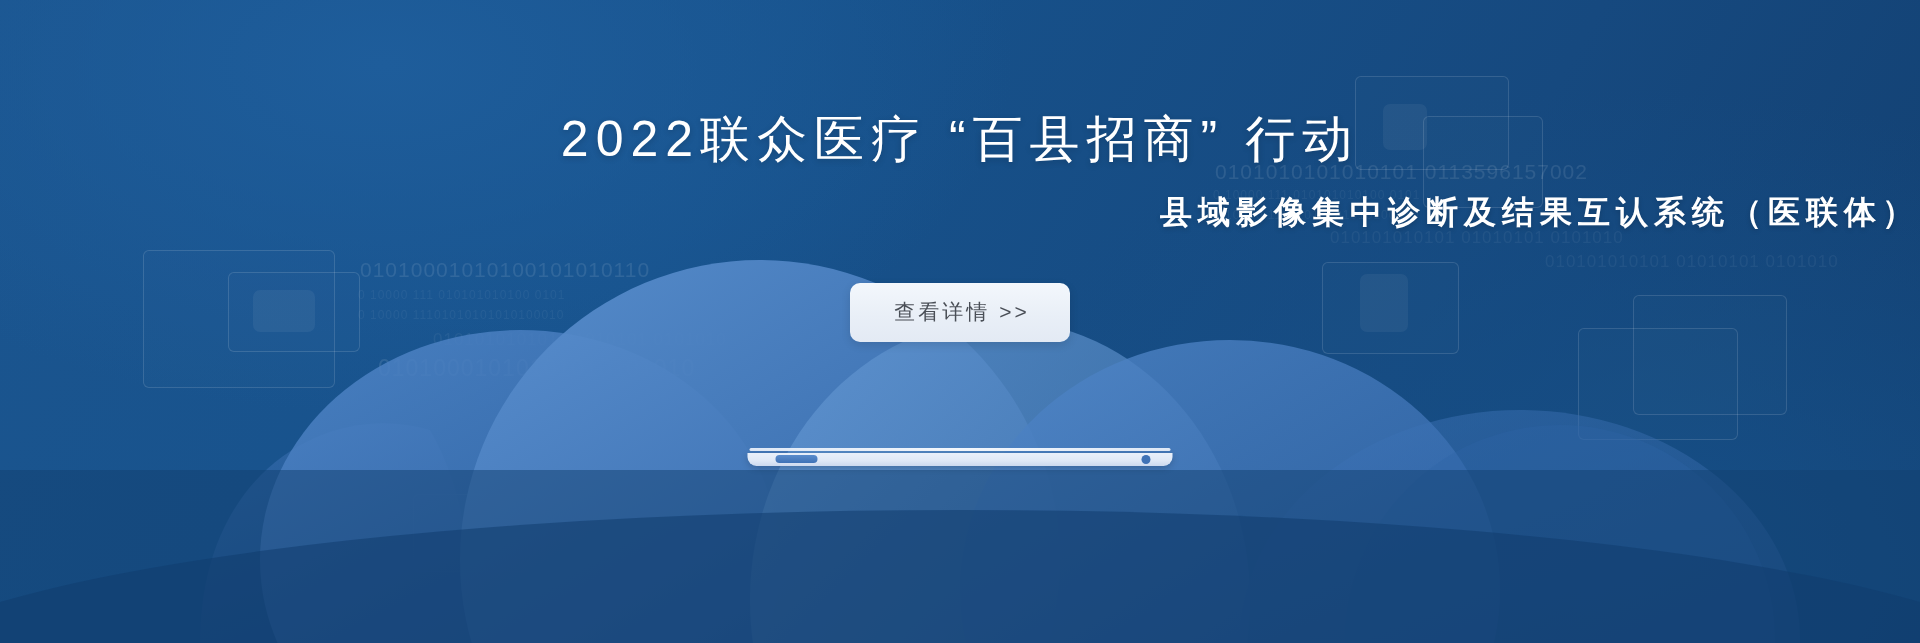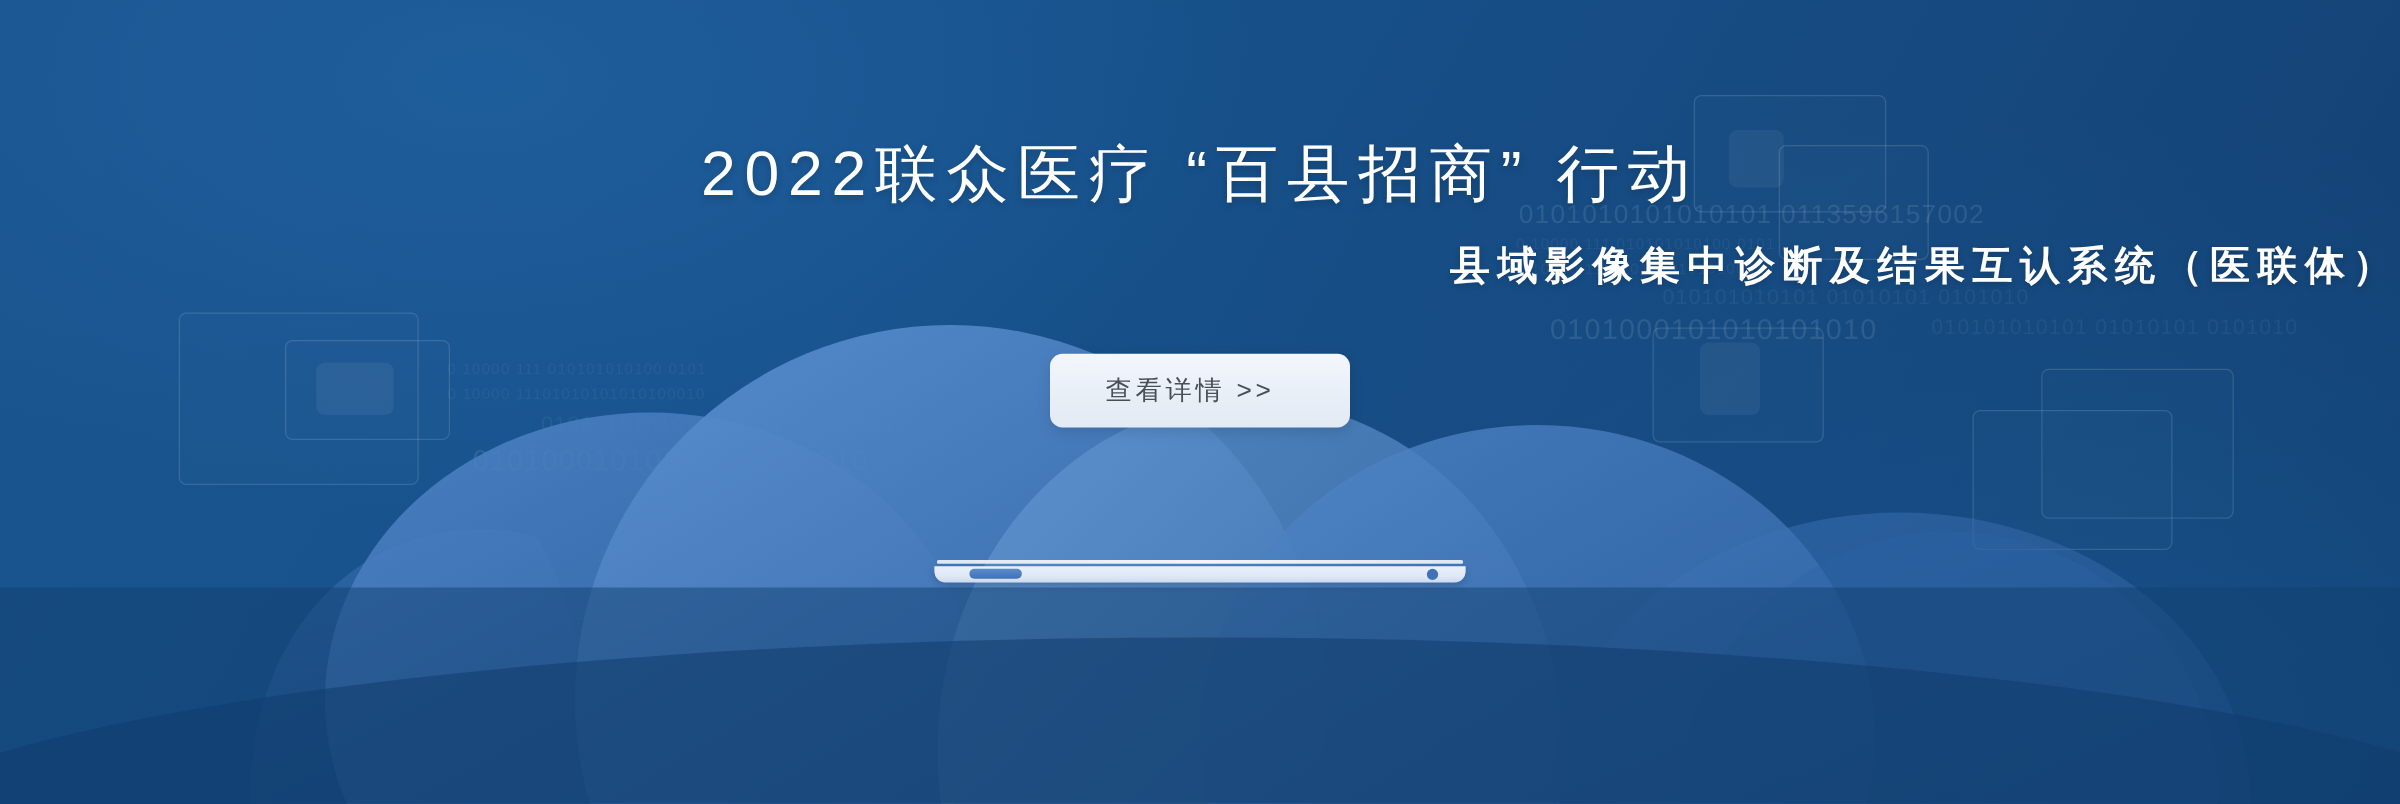--- a/index.html
+++ b/index.html
@@ -82,21 +82,21 @@
     line-height: 1.2;
     text-shadow: 0 2px 5px rgba(0,0,0,0.18);
     white-space: nowrap;
     text-align: right;
   }
 
   .cta-wrap { margin-top: 52px; }
 
   .cta {
     display: inline-block;
-    padding: 15px 60px 16px 44px;
+    padding: 15px 40px 16px 44px;
     border: none;
     border-radius: 10px;
     background: linear-gradient(180deg, #f3f7fc 0%, #e9eff7 55%, #e3eaf4 100%);
     color: #4a4f57;
     font-family: "Liberation Sans", "DejaVu Sans", sans-serif;
     font-size: 21px;
     letter-spacing: 3px;
     cursor: pointer;
     box-shadow: 0 3px 10px rgba(0,0,0,0.12);
     white-space: nowrap;
@@ -155,30 +155,30 @@
 
     <div class="rect-out" style="left:1355px; top:76px; width:152px; height:92px;"></div>
     <div class="rect-fill" style="left:1383px; top:104px; width:44px; height:46px;"></div>
     <div class="rect-out" style="left:1423px; top:116px; width:118px; height:90px;"></div>
     <div class="rect-out" style="left:1322px; top:262px; width:135px; height:90px;"></div>
     <div class="rect-fill" style="left:1360px; top:274px; width:48px; height:58px;"></div>
 
     <div class="rect-out" style="left:1633px; top:295px; width:152px; height:118px;"></div>
     <div class="rect-out" style="left:1578px; top:328px; width:158px; height:110px;"></div>
 
+    <span class="bin" style="left:360px; top:258px; font-size:21px;">01010001010100101010110</span>
     <span class="bin dim" style="left:358px; top:288px; font-size:12px;">0 10000 111   010101010100   0101</span>
     <span class="bin dim" style="left:358px; top:308px; font-size:12px;">0 10000 11101010101010100010</span>
     <span class="bin dim" style="left:433px; top:330px; font-size:17px;">010101010101 01010101 0101010</span>
     <span class="bin" style="left:378px; top:355px; font-size:23px;">01010001010101010101010</span>
 
     <span class="bin" style="left:1215px; top:160px; font-size:21px;">0101010101010101 0113596157002</span>
     <span class="bin dim" style="left:1213px; top:188px; font-size:12px;">0 10000 111   010101010100   0101</span>
     <span class="bin dim" style="left:1213px; top:208px; font-size:12px;">0 10000 11101010101010100010</span>
     <span class="bin dim" style="left:1330px; top:228px; font-size:17px;">010101010101 01010101 0101010</span>
-    <span class="bin" style="left:1240px; top:250px; font-size:23px;">0101000101010101010</span>
     <span class="bin dim" style="left:1545px; top:252px; font-size:17px;">010101010101 01010101 0101010</span>
   </div>
 
   <div class="cloudwrap">
     <svg viewBox="0 0 1920 643" preserveAspectRatio="none" xmlns="http://www.w3.org/2000/svg">
       <defs>
         <linearGradient id="cl1" x1="0" y1="0" x2="0.6" y2="1">
           <stop offset="0%" stop-color="#5c91d0"></stop>
           <stop offset="100%" stop-color="#2f63a6"></stop>
         </linearGradient>

